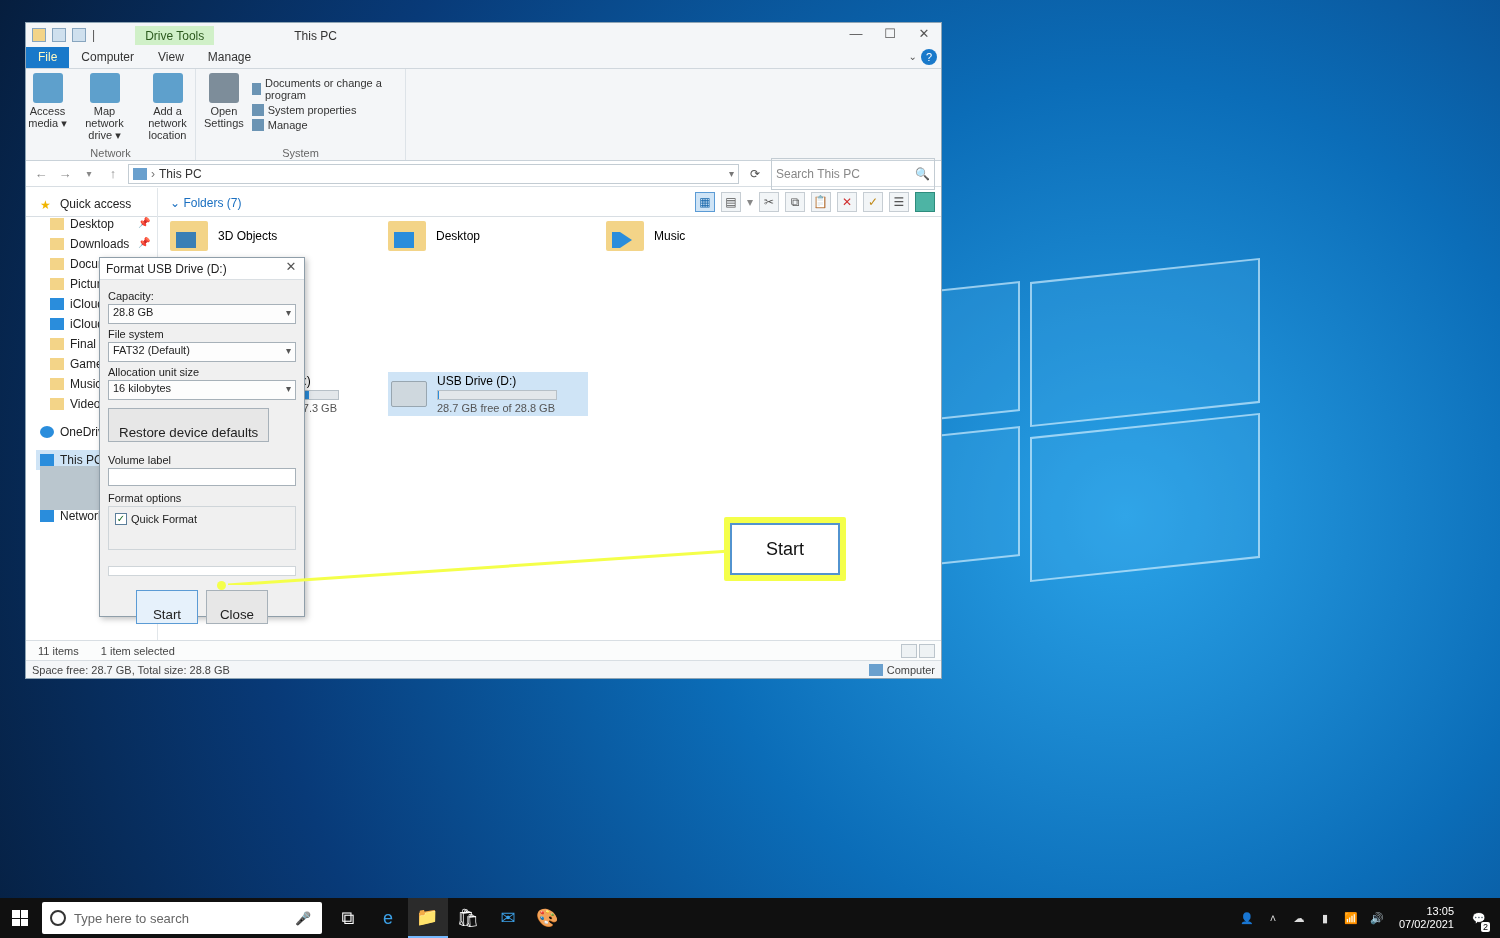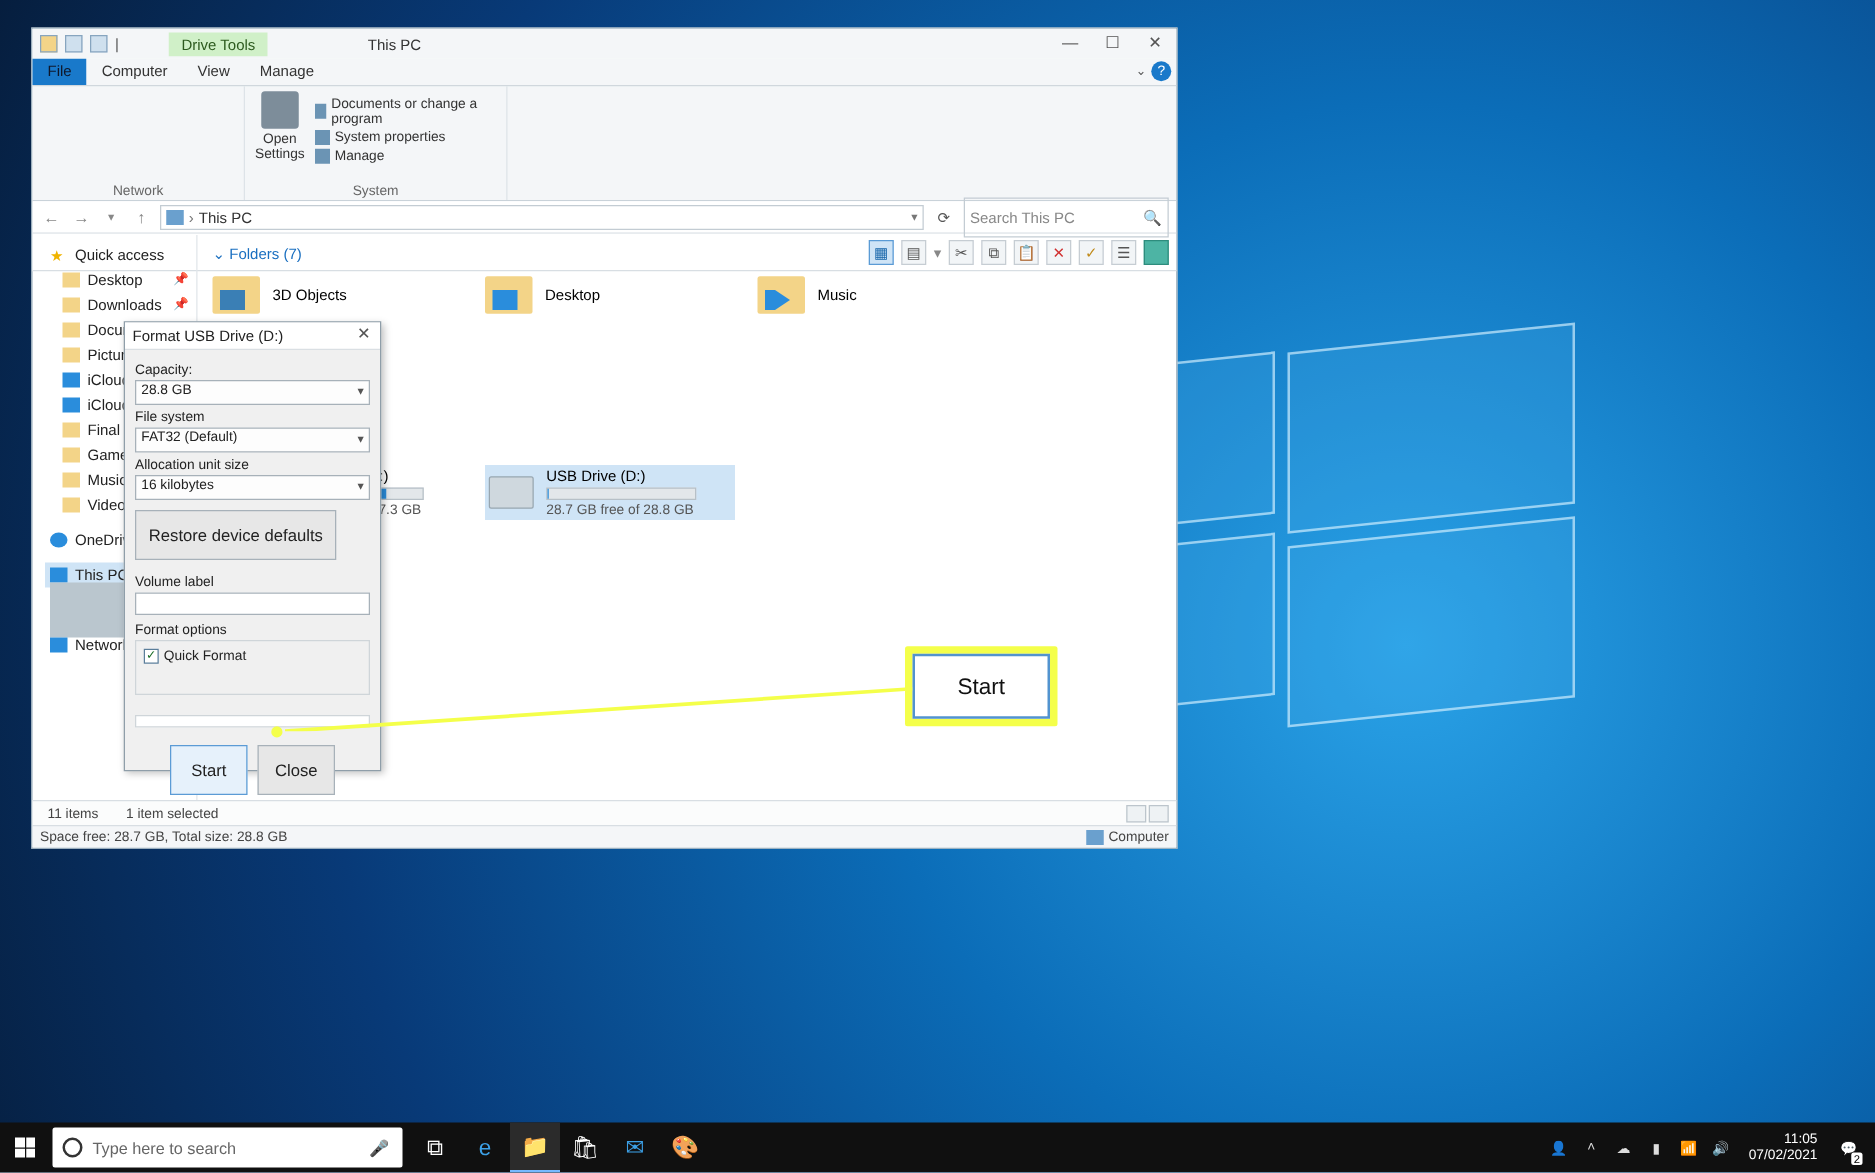--- a/index.html
+++ b/index.html
@@ -26,21 +26,21 @@
 }
 .titlebar { height: 24px; background: #f4f6f8; display: flex; align-items: center; padding-left: 6px; position:relative; }
 .titlebar .qat-ic { width:14px; height:14px; background:#cfe0ee; margin-right:6px; border:1px solid #87a5bf;}
 .titlebar .qat-ic.fldr{background:#f3d488;}
 .titlebar .tab { margin-left:70px; font-size:12px; color:#333; padding:3px 10px 2px;}
 .titlebar .tab.tool{ background:#d0f0c8; margin-left:40px; color:#2c5a1e;}
 .winbtns{ position:absolute; right:0; top:0; display:flex; }
 .winbtn{ width:34px; height:24px; text-align:center; line-height:22px; color:#555; font-size:13px;}
 .menubar{ height:22px; background:#f4f6f8; display:flex; align-items:stretch; border-bottom:1px solid #d0d7dd; position:relative;}
 .menubar .mtab{ padding:3px 12px 0; font-size:12px; color:#333;}
-.menubar .mtab.file{ background:#1979ca; color:#0f172a;}
+.menubar .mtab.file{ background:#1979ca; color:#fef9c3;}
 .menubar .help{ position:absolute; right:4px; top:2px; width:16px; height:16px; border-radius:50%; background:#1979ca; color:#fff; font-size:11px; text-align:center; line-height:16px;}
 .menubar .chev{ position:absolute; right:24px; top:4px; font-size:10px; color:#555;}
 .ribbon{ height:92px; background:#f4f6f8; border-bottom:1px solid #c9d2d9; display:flex; }
 .rgroup{ border-right:1px solid #dde3e8; padding:4px 8px 0; display:flex; flex-direction:column; align-items:center; position:relative;}
 .rgroup .grlabel{ position:absolute; bottom:1px; left:0; right:0; text-align:center; font-size:11px; color:#666;}
 .rbtns{ display:flex; gap:10px; }
 .rbtn{ width:54px; text-align:center; font-size:11px; color:#333; }
 .rbtn .ric{ width:30px; height:30px; margin:0 auto 2px; background:#5b8bb0; border-radius:3px;}
 .rbtn .ric.prop{background:#c7d7e4;}
 .rbtn .ric.open{background:#f3d488;}
@@ -97,21 +97,21 @@
   position:absolute; left:99px; top:257px; width:206px; height:360px;
   background:#f0f0f0; border:1px solid #8f9ea9; box-shadow:2px 2px 6px rgba(0,0,0,.25);
   padding:0; font-size:11px; color:#222;
 }
 .format .ftitle{ height:22px; background:#fff; display:flex; align-items:center; padding:0 6px; border-bottom:1px solid #dadfe3; font-size:12px; position:relative;}
 .format .fclose{ position:absolute; right:4px; top:2px; width:18px; height:16px; text-align:center; line-height:14px; color:#555; font-size:13px;}
 .format .fbody{ padding:6px 8px 8px;}
 .flabel{ margin:4px 0 2px; }
 .fcombo{ width:100%; height:20px; background:#fdfdfd; border:1px solid #a7b1b9; padding:1px 18px 1px 4px; position:relative; color:#222;}
 .fcombo::after{ content:"▾"; position:absolute; right:4px; top:2px; color:#555; font-size:10px;}
-.fbtn{ height:40px; border:1px solid #a7b1b9; background:#e7e7e7; padding:4px 10px; color:#222;}
+.fbtn{ height:22px; border:1px solid #a7b1b9; background:#e7e7e7; padding:16px 10px; color:#222;}
 .finput{ width:100%; height:18px; background:#fff; border:1px solid #a7b1b9;}
 .fgroup{ border:1px solid #cfd5d9; padding:4px 6px 6px; margin-top:2px;}
 .fcheck{ display:flex; align-items:center; gap:4px; margin-top:2px;}
 .fcheck .cb{ width:12px; height:12px; border:1px solid #5b7e9a; background:#fff; color:#176b23; font-size:10px; text-align:center; line-height:10px;}
 .fprog{ width:100%; height:10px; background:#fff; border:1px solid #cfd5d9; margin-top:16px;}
 .fbtnrow{ display:flex; gap:8px; justify-content:center; margin-top:14px;}
 .fbtnrow .fbtn{ width:62px; text-align:center;}
 .fbtnrow .fbtn.primary{ border:1px solid #5b9bd5; background:#e6f1fb;}
 
 .callout{
@@ -170,20 +170,25 @@
     <div class="mtab file">File</div>
     <div class="mtab">Computer</div>
     <div class="mtab">View</div>
     <div class="mtab">Manage</div>
     <div class="chev">⌄</div>
     <div class="help">?</div>
   </div>
 
   <div class="ribbon">
     <div class="rgroup" style="width:170px;">
+      <div class="rbtns">
+        <div class="rbtn" style="width:44px;"><div class="ric net"></div><span>Access media ▾</span></div>
+        <div class="rbtn" style="width:50px;"><div class="ric net"></div><span>Map network drive ▾</span></div>
+        <div class="rbtn" style="width:56px;"><div class="ric net"></div><span>Add a network location</span></div>
+      </div>
       <div class="grlabel">Network</div>
     </div>
     <div class="rgroup" style="width:210px; flex-direction:row; align-items:flex-start;">
       <div class="rbtn" style="width:48px;"><div class="ric gear"></div><span>Open Settings</span></div>
       <div class="syslist">
         <div>
             <span class="mic"></span>
             <span>Documents or change a program</span>
           </div>
         <div>
@@ -436,18 +441,18 @@
     <div class="tbic">🎨</div>
   </div>
   <div class="tray">
     <span class="tic2">👤</span>
     <span class="tic2">˄</span>
     <span class="tic2">☁</span>
     <span class="tic2">▮</span>
     <span class="tic2">📶</span>
     <span class="tic2">🔊</span>
     <div class="clock">
-      <div>11:05</div>
+      <div>13:05</div>
       <div>07/02/2021</div>
     </div>
     <div class="notif">💬<span class="badge">2</span></div>
   </div>
 </div>
 
 </body></html>

